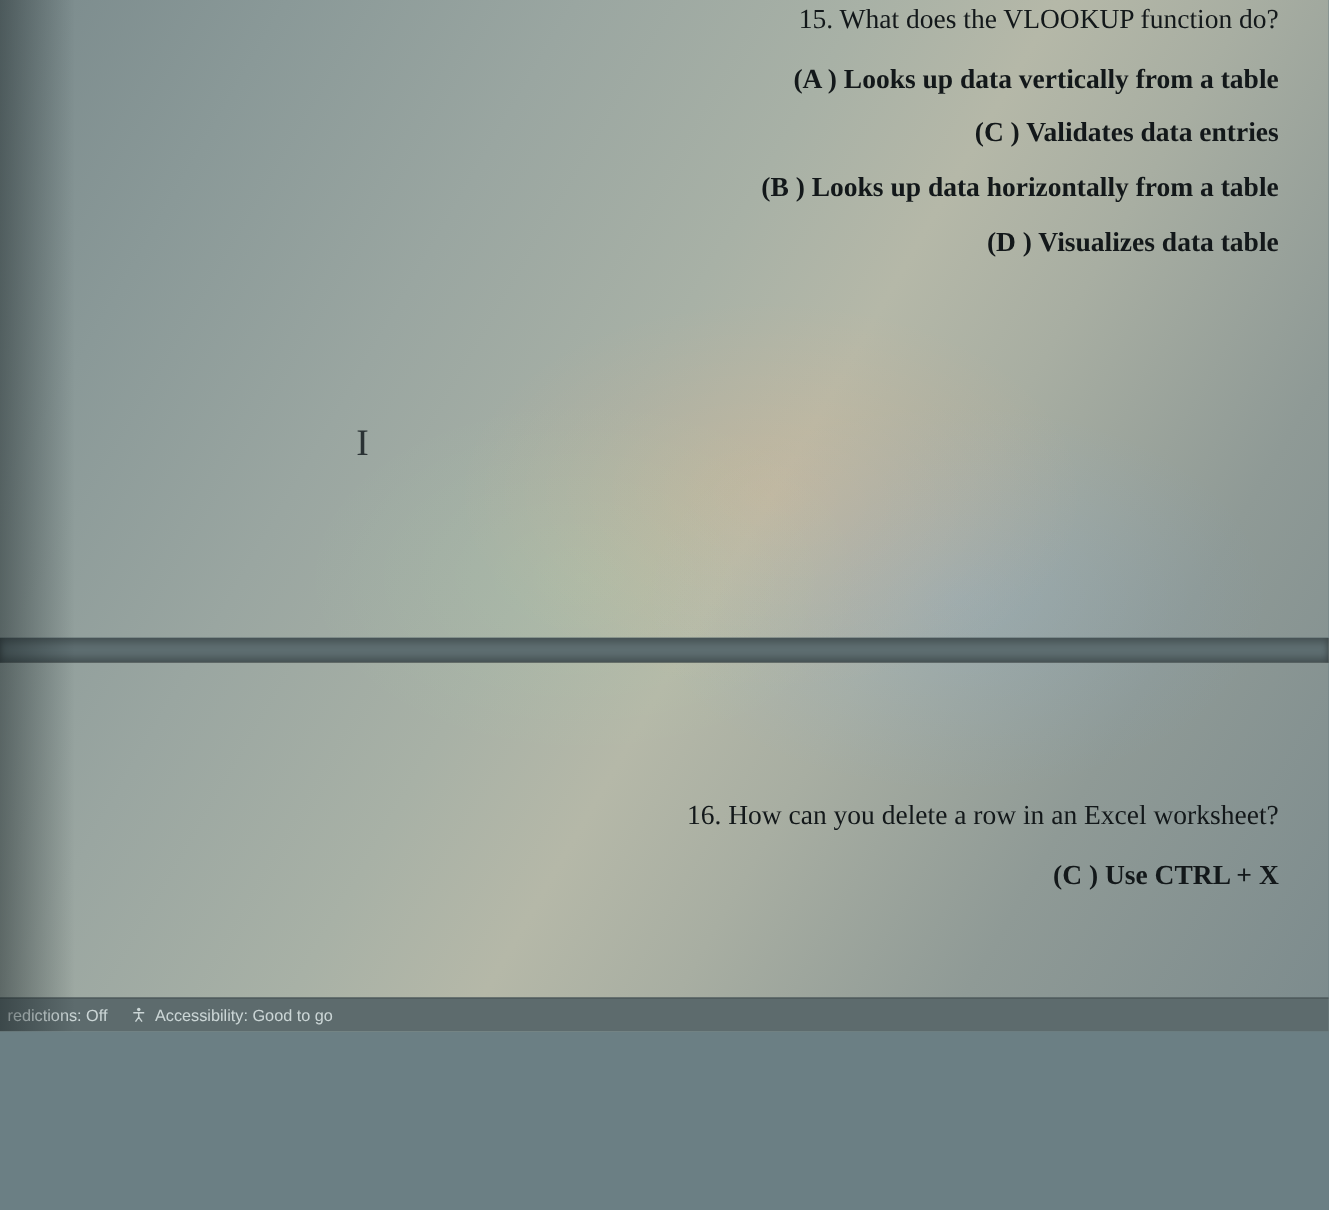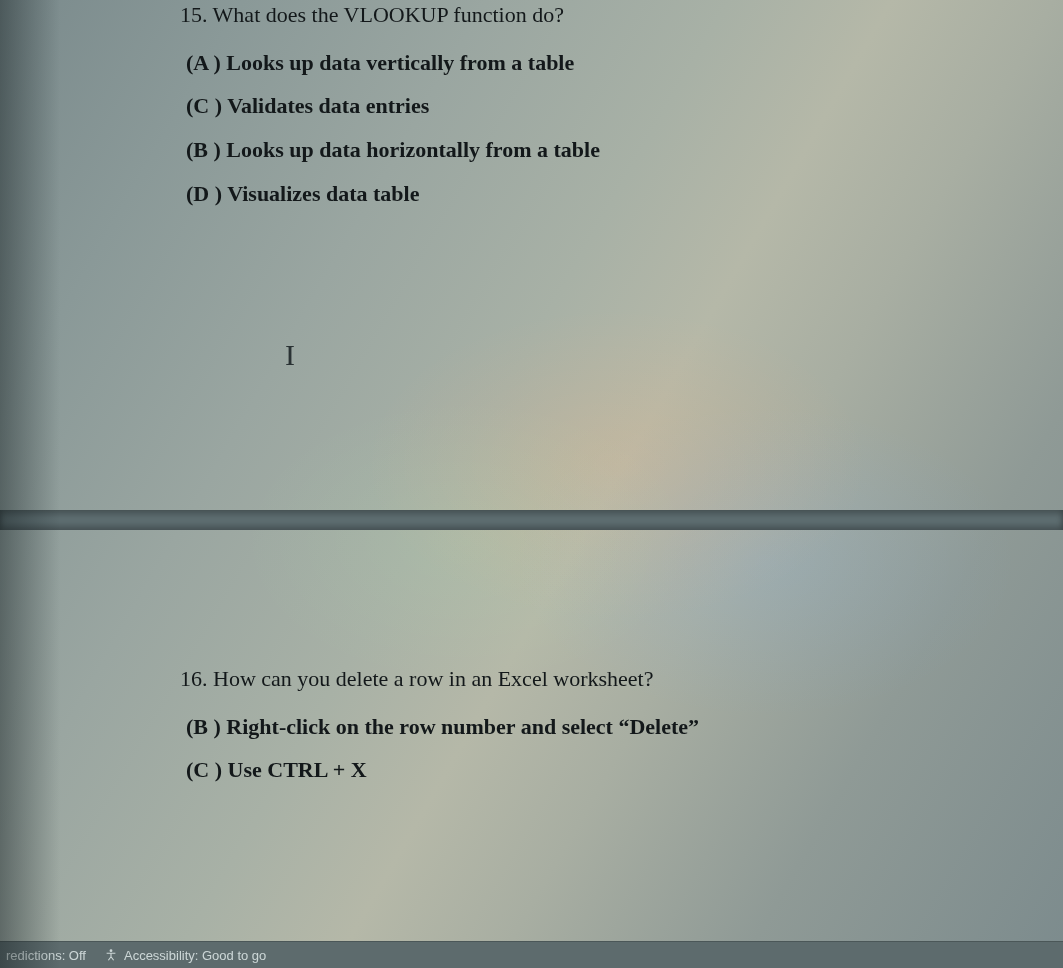--- a/index.html
+++ b/index.html
@@ -7,30 +7,31 @@
     padding: 0;
     width: 1063px;
     height: 968px;
     overflow: hidden;
     font-family: "Times New Roman", Times, serif;
     background: #6b7f84;
   }
   .viewport {
     position: relative;
     width: 1063px;
-    height: 968px;
+    height: 825px;
     background: linear-gradient(120deg,
       #7a8a8c 0%,
       #8a9998 15%,
       #9aa6a1 30%,
       #a8b1a6 45%,
       #b5b8a8 55%,
       #a8aea2 65%,
       #8f9a96 80%,
       #7c8b8d 100%);
+    text-align: right;
   }
   
   .viewport::before {
     content: "";
     position: absolute;
     inset: 0;
     background:
       radial-gradient(ellipse 420px 260px at 58% 48%, rgba(255,180,120,0.18), transparent 60%),
       radial-gradient(ellipse 420px 260px at 72% 58%, rgba(120,180,255,0.16), transparent 60%),
       radial-gradient(ellipse 380px 240px at 44% 56%, rgba(180,255,180,0.10), transparent 60%);
@@ -55,21 +56,21 @@
   }
   .qblock {
     position: absolute;
     left: 155px;
     right: 40px;
     font-size: 22px;
     line-height: 1.35;
     color: #13181a;
   }
   .q15 { top: 0; }
-  .q16 { top: 134px; }
+  .q16 { top: 107px; }
   .question {
     font-weight: 400;
     margin-bottom: 18px;
   }
   .option {
     margin: 14px 0 14px 6px;
     font-weight: bold;
   }
   .cursor {
     position: absolute;
@@ -139,21 +140,20 @@
   </div>
 
   <div class="page-gap"></div>
 
   <div class="page page2">
     <div class="qblock q16">
       <div class="question">
         <span>16.</span>
         <span>How can you delete a row in an Excel worksheet?</span>
       </div>
-      <div class="option">(B ) Right-click on the row number and select “Delete”</div>
       <div class="option">(C ) Use CTRL + X</div>
     </div>
   </div>
 
   <div class="statusbar">
     <div class="status-item">
       <span>redictions: Off</span>
     </div>
     <div class="status-item">
       <span class="acc-icon">

